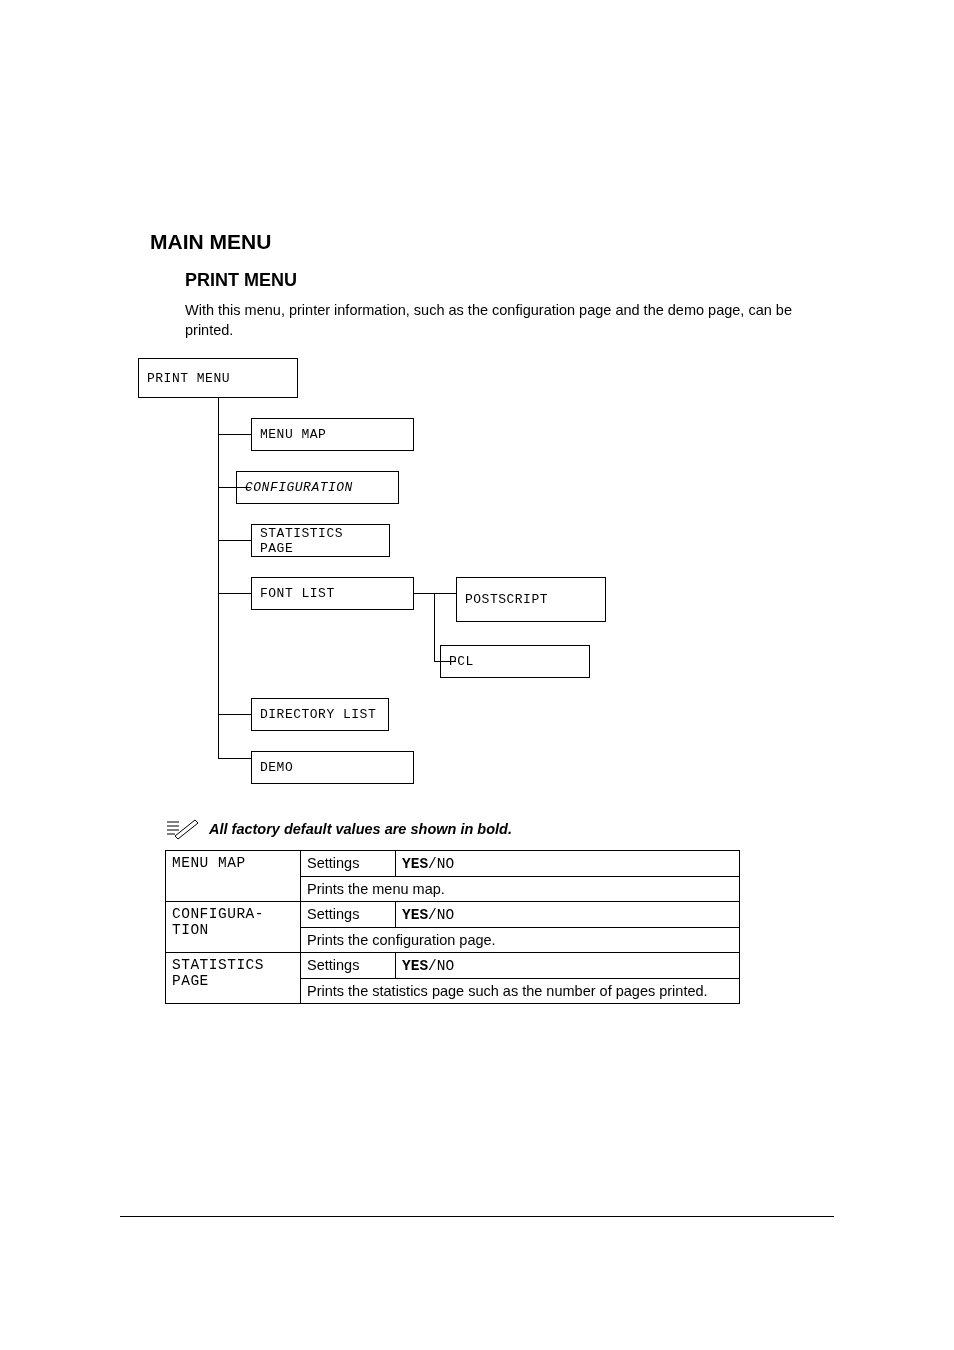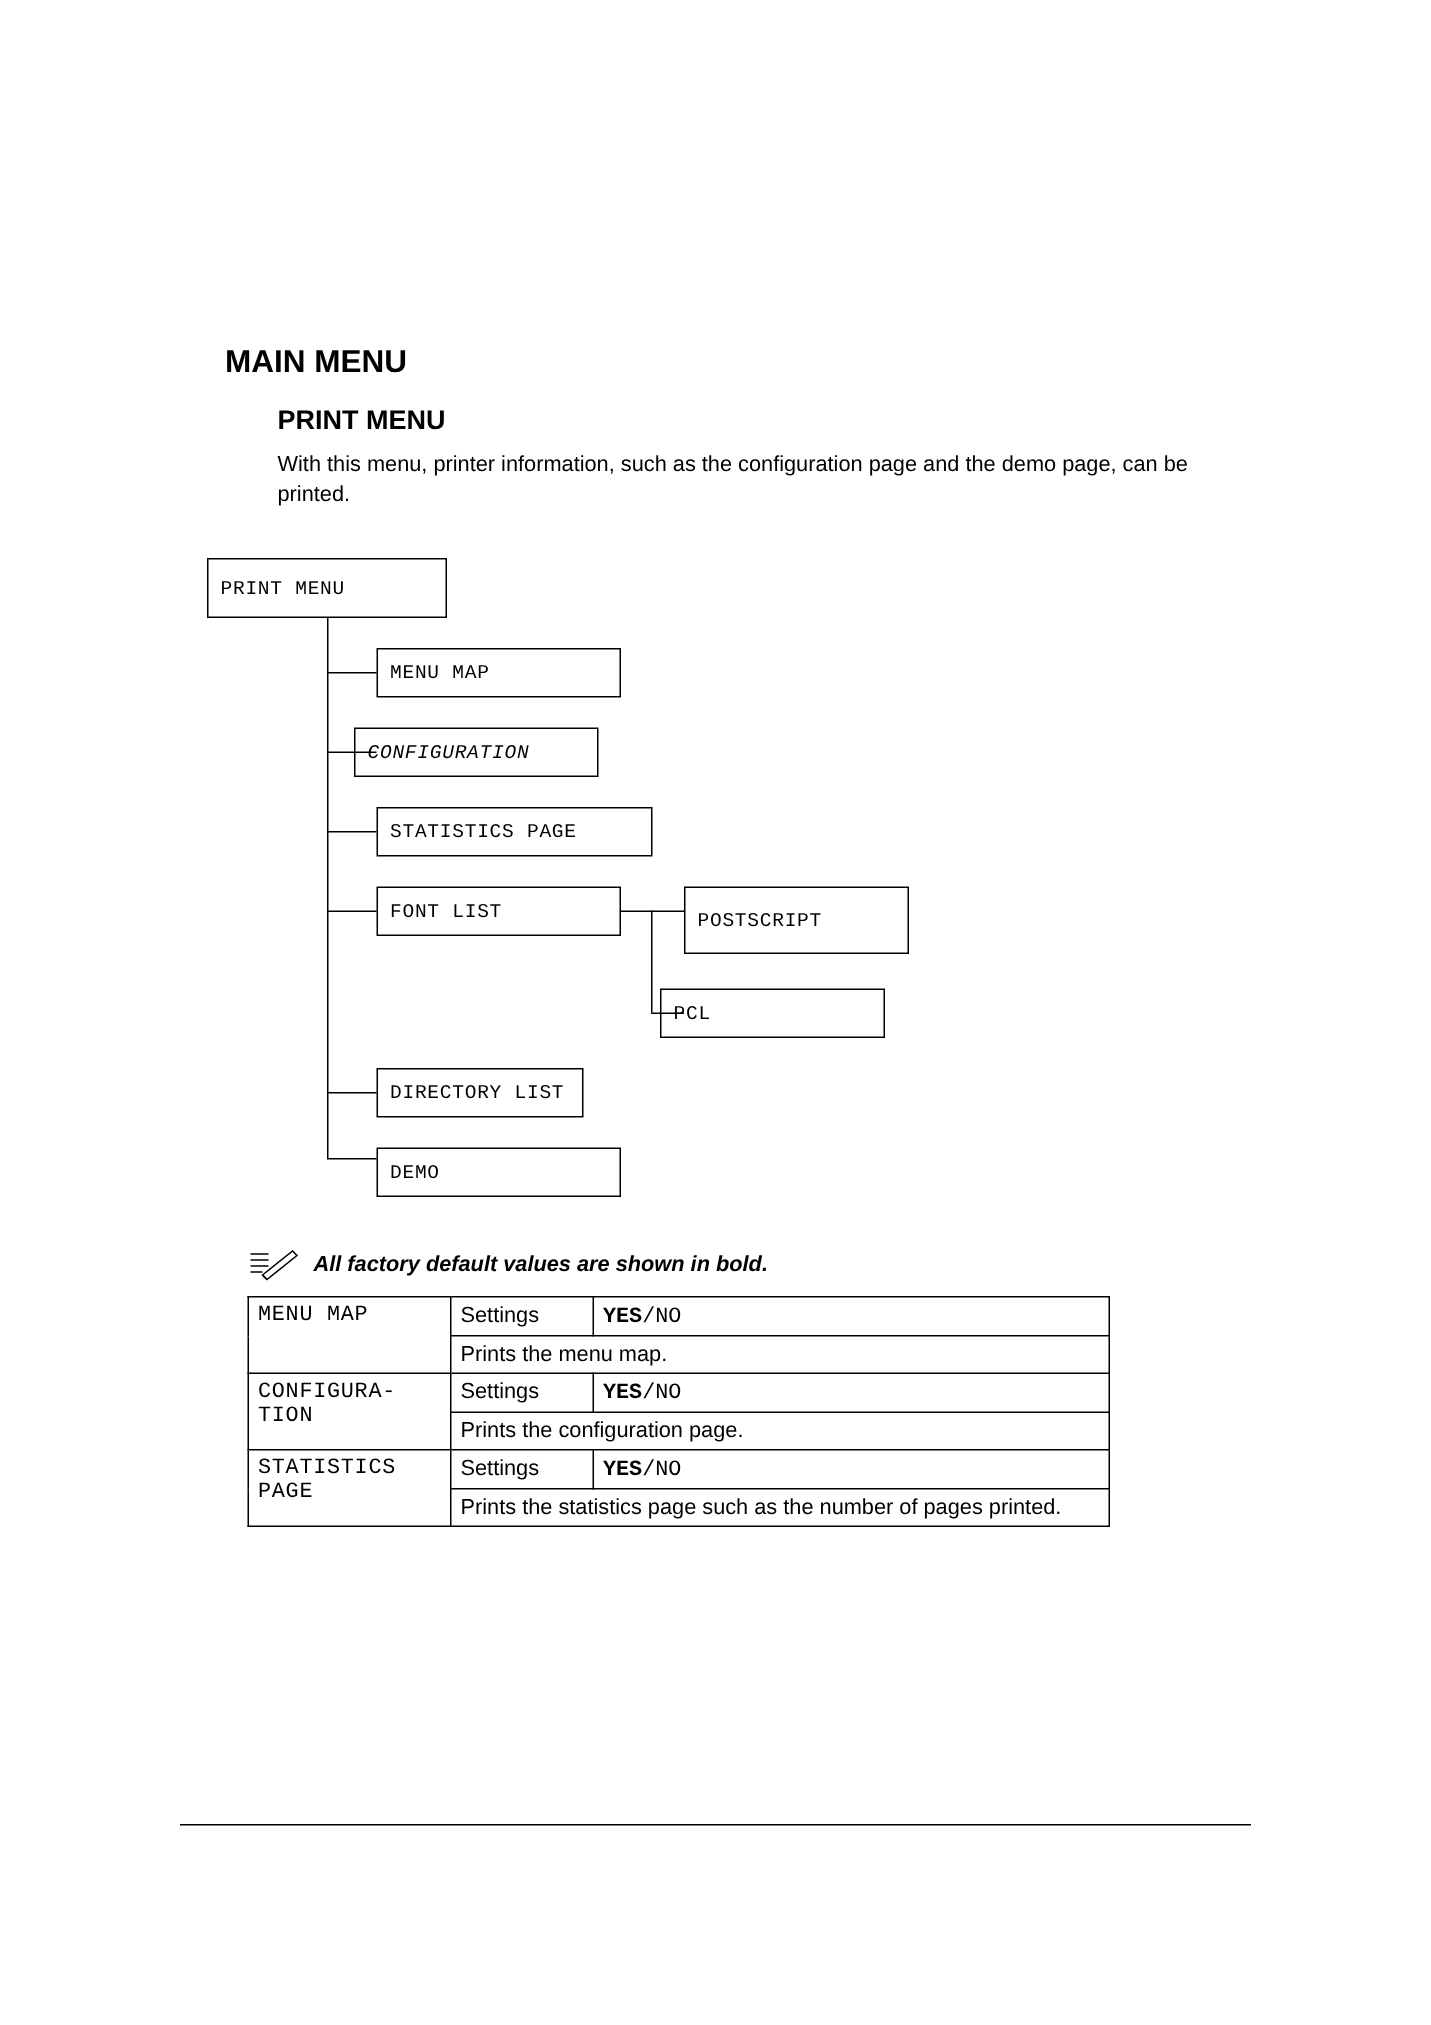--- a/index.html
+++ b/index.html
@@ -1,20 +1,20 @@
 <!DOCTYPE html>
 <html><head>
 <meta charset="utf-8">
 <style>
   * { box-sizing: border-box; margin: 0; padding: 0; }
   html, body { width: 954px; height: 1350px; background: #fff; font-family: Arial, Helvetica, sans-serif; color: #000; }
   .page { padding: 230px 120px 0 120px; }
   .h1 { font-size: 21px; font-weight: bold; font-family: Arial, Helvetica, sans-serif; margin-bottom: 16px; margin-left: 30px; }
   .h2 { font-size: 18px; font-weight: bold; font-family: Arial, Helvetica, sans-serif; margin-bottom: 10px; margin-left: 65px; }
-  .intro { font-size: 14.5px; line-height: 1.35; margin-left: 65px; margin-right: 10px; margin-bottom: 32px; }
+  .intro { font-size: 14.5px; line-height: 1.35; margin-left: 65px; margin-right: 10px; margin-bottom: 18px; }
   .diagram { position: relative; width: 600px; height: 430px; margin-left: 18px; margin-bottom: 30px; }
   .box { position: absolute; border: 1px solid #000; font-family: "Courier New", monospace; font-size: 13px; letter-spacing: 0.5px; display: flex; align-items: center; padding: 0 8px; background: #fff; }
   .line { position: absolute; background: #000; }
   .note-row { display: flex; align-items: center; gap: 10px; margin-left: 45px; margin-bottom: 10px; font-weight: bold; }
   .note-text { font-style: italic; font-size: 14.5px; }
   .note-icon svg { display: block; }
   table.settings { border-collapse: collapse; width: 575px; margin-left: 45px; }
   table.settings td { border: 1px solid #000; font-size: 14.5px; padding: 4px 6px; vertical-align: top; }
   td.mono { font-family: "Courier New", monospace; letter-spacing: 0.5px; }
   .setting-val { font-family: "Courier New", monospace; }
@@ -38,21 +38,21 @@
     <div class="box" style="left:0;top:0;width:160px;height:40px;">PRINT MENU</div>
 
     <div class="line" style="left:80px; top:40px; width:1px; height:360px;"></div>
 
     <div class="box" style="left:113px; top:60px; width:163px; height:33px;">MENU MAP</div>
     <div class="line" style="left:80px; top:76px; width:33px; height:1px;"></div>
 
     <div class="box" style="left:98px; top:113px; width:163px; height:33px;font-style:italic;">CONFIGURATION</div>
     <div class="line" style="left:80px; top:129px; width:33px; height:1px;"></div>
 
-    <div class="box" style="left:113px; top:166px; width:184px; height:33px;">STATISTICS PAGE</div>
+    <div class="box" style="left:113px; top:166px; width:139px; height:33px;">STATISTICS PAGE</div>
     <div class="line" style="left:80px; top:182px; width:33px; height:1px;"></div>
 
     <div class="box" style="left:113px; top:219px; width:163px; height:33px;">FONT LIST</div>
     <div class="line" style="left:80px; top:235px; width:33px; height:1px;"></div>
 
     <div class="line" style="left:276px; top:235px; width:20px; height:1px;"></div>
     <div class="line" style="left:296px; top:235px; width:1px; height:68px;"></div>
 
     <div class="box" style="left:318px; top:219px; width:150px; height:45px;">POSTSCRIPT</div>
     <div class="line" style="left:296px; top:235px; width:22px; height:1px;"></div>

